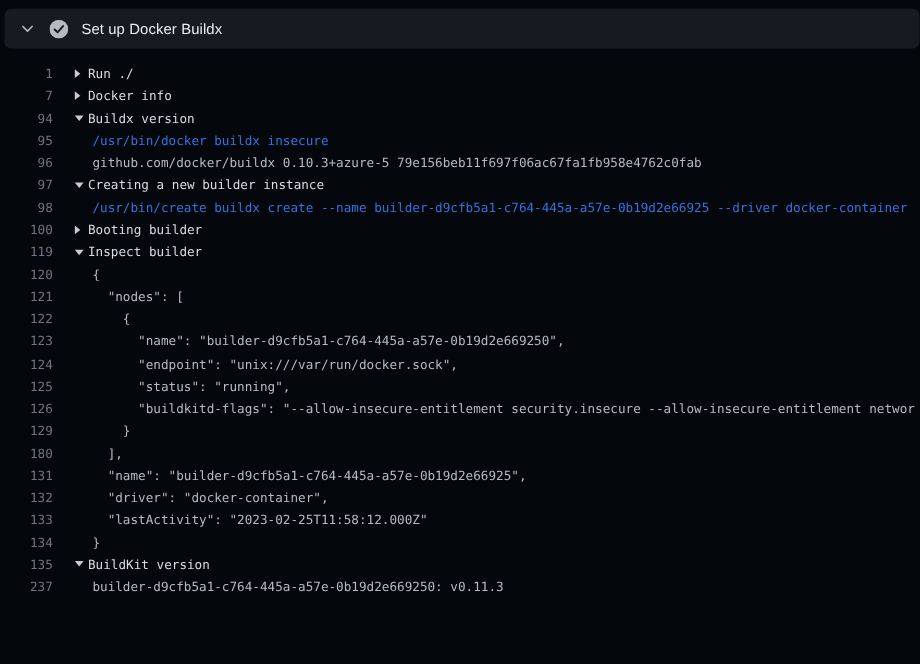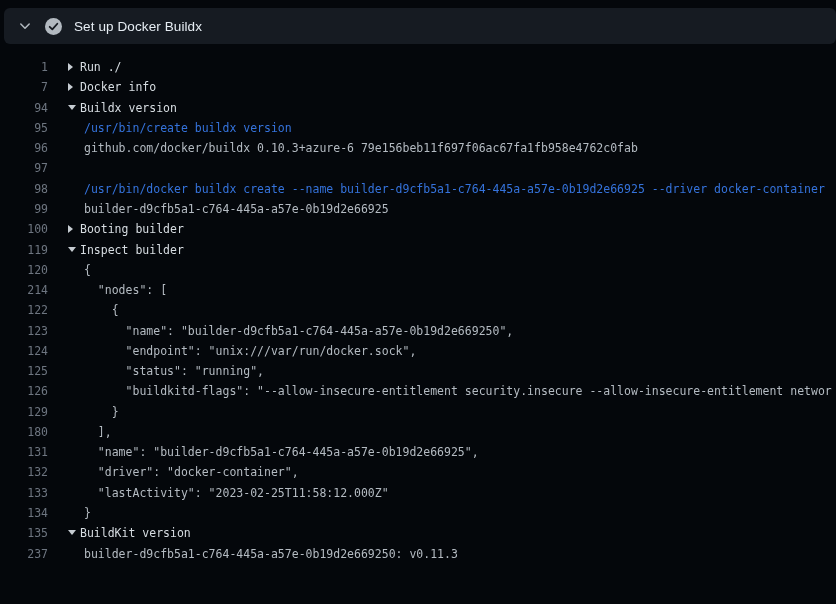--- a/index.html
+++ b/index.html
@@ -85,29 +85,28 @@
       <path d="M4.4 8.3 L6.9 10.7 L11.6 5.4" fill="none" stroke="#161b22" stroke-width="1.7" stroke-linecap="round" stroke-linejoin="round"></path>
     </svg>
   </span>
   <span class="step-title">Set up Docker Buildx</span>
 </div>
 
 <div class="log">
     <div class="log-row"><span class="ln">1</span><span class="content group-content"><span class="caret-box"><span class="caret right"></span></span><span>Run ./</span></span></div>
     <div class="log-row"><span class="ln">7</span><span class="content group-content"><span class="caret-box"><span class="caret right"></span></span><span>Docker info</span></span></div>
     <div class="log-row"><span class="ln">94</span><span class="content group-content"><span class="caret-box"><span class="caret down"></span></span><span>Buildx version</span></span></div>
-    <div class="log-row"><span class="ln">95</span><span class="content command">/usr/bin/create buildx version</span></div>
-    <div class="log-row"><span class="ln">96</span><span class="content output">github.com/docker/buildx 0.10.3+azure-6 79e156beb11f697f06ac67fa1fb958e4762c0fab</span></div>
-    <div class="log-row"><span class="ln">97</span></div>
-    <div class="log-row"><span class="ln">98</span><span class="content command">/usr/bin/docker buildx create --name builder-d9cfb5a1-c764-445a-a57e-0b19d2e66925 --driver docker-container</span></div>
-    <div class="log-row"><span class="ln">99</span><span class="content output">builder-d9cfb5a1-c764-445a-a57e-0b19d2e66925</span></div>
+    <div class="log-row"><span class="ln">95</span><span class="content command">/usr/bin/docker buildx insecure</span></div>
+    <div class="log-row"><span class="ln">96</span><span class="content output">github.com/docker/buildx 0.10.3+azure-5 79e156beb11f697f06ac67fa1fb958e4762c0fab</span></div>
+    <div class="log-row"><span class="ln">97</span><span class="content group-content"><span class="caret-box"><span class="caret down"></span></span><span>Creating a new builder instance</span></span></div>
+    <div class="log-row"><span class="ln">98</span><span class="content command">/usr/bin/create buildx create --name builder-d9cfb5a1-c764-445a-a57e-0b19d2e66925 --driver docker-container</span></div>
     <div class="log-row"><span class="ln">100</span><span class="content group-content"><span class="caret-box"><span class="caret right"></span></span><span>Booting builder</span></span></div>
     <div class="log-row"><span class="ln">119</span><span class="content group-content"><span class="caret-box"><span class="caret down"></span></span><span>Inspect builder</span></span></div>
     <div class="log-row"><span class="ln">120</span><span class="content output">{</span></div>
-    <div class="log-row"><span class="ln">214</span><span class="content output">  "nodes": [</span></div>
+    <div class="log-row"><span class="ln">121</span><span class="content output">  "nodes": [</span></div>
     <div class="log-row"><span class="ln">122</span><span class="content output">    {</span></div>
     <div class="log-row"><span class="ln">123</span><span class="content output">      "name": "builder-d9cfb5a1-c764-445a-a57e-0b19d2e669250",</span></div>
     <div class="log-row"><span class="ln">124</span><span class="content output">      "endpoint": "unix:///var/run/docker.sock",</span></div>
     <div class="log-row"><span class="ln">125</span><span class="content output">      "status": "running",</span></div>
     <div class="log-row"><span class="ln">126</span><span class="content output">      "buildkitd-flags": "--allow-insecure-entitlement security.insecure --allow-insecure-entitlement networ</span></div>
     <div class="log-row"><span class="ln">129</span><span class="content output">    }</span></div>
     <div class="log-row"><span class="ln">180</span><span class="content output">  ],</span></div>
     <div class="log-row"><span class="ln">131</span><span class="content output">  "name": "builder-d9cfb5a1-c764-445a-a57e-0b19d2e66925",</span></div>
     <div class="log-row"><span class="ln">132</span><span class="content output">  "driver": "docker-container",</span></div>
     <div class="log-row"><span class="ln">133</span><span class="content output">  "lastActivity": "2023-02-25T11:58:12.000Z"</span></div>

